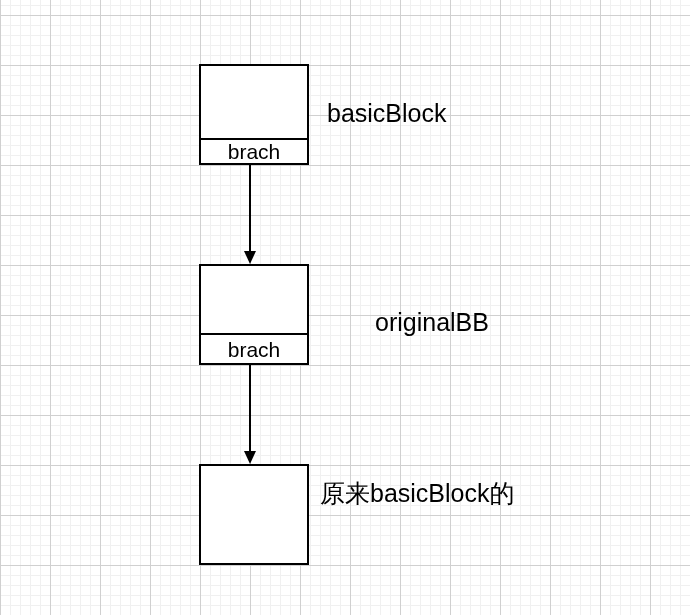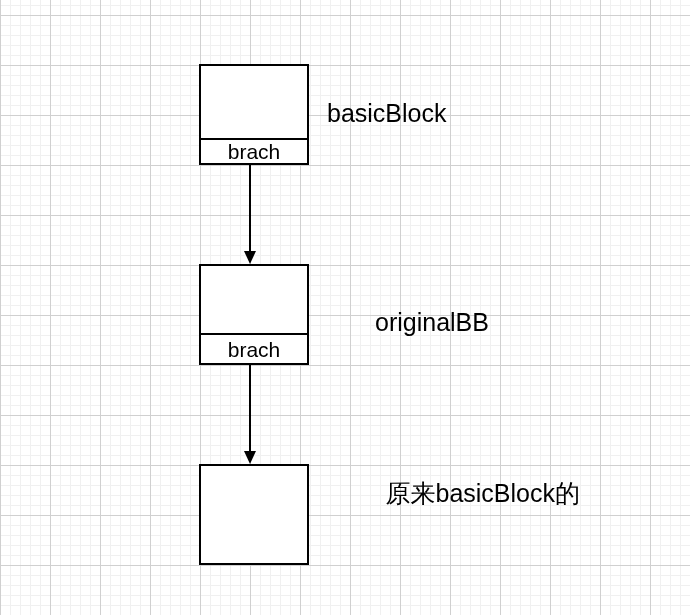--- a/index.html
+++ b/index.html
@@ -89,21 +89,21 @@
     line-height: 34px;
     white-space: nowrap;
   }
   #label-basicblock { left: 327px; top: 96px; }
   #label-originalbb { left: 327px; top: 305px; margin-left: 48px; }
 
   #label-successor {
     left: 320px;
     top: 477px;
     width: 260px;
-    text-align: right;
+    text-align: left;
     white-space: normal;
     line-height: 33px;
   }
 </style>
 </head>
 <body>
 
 <div class="canvas">
 
   <div class="node" id="node-basicblock">

